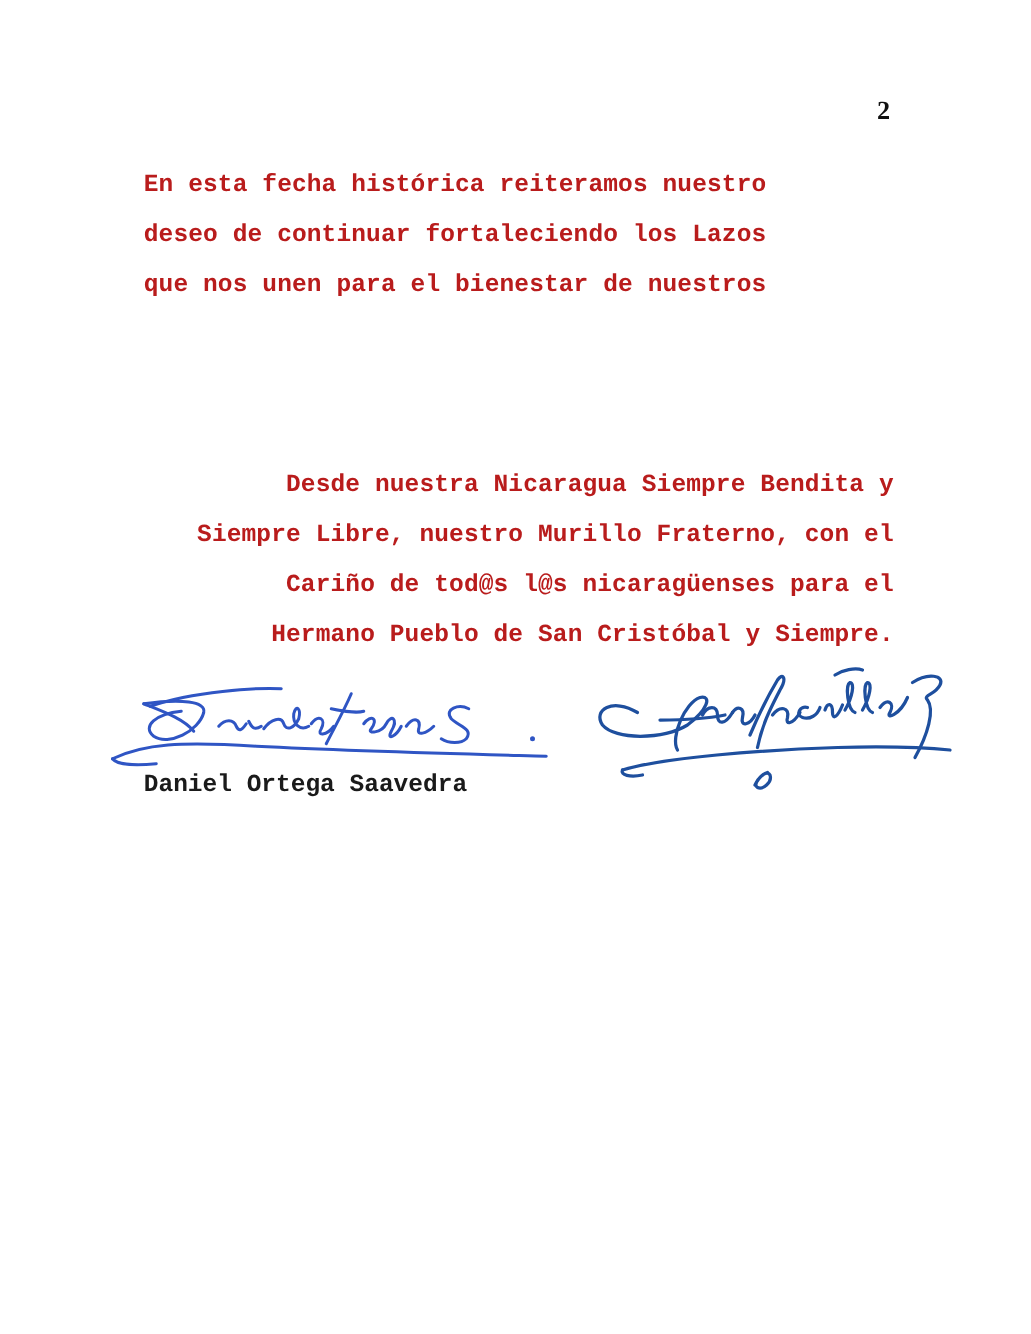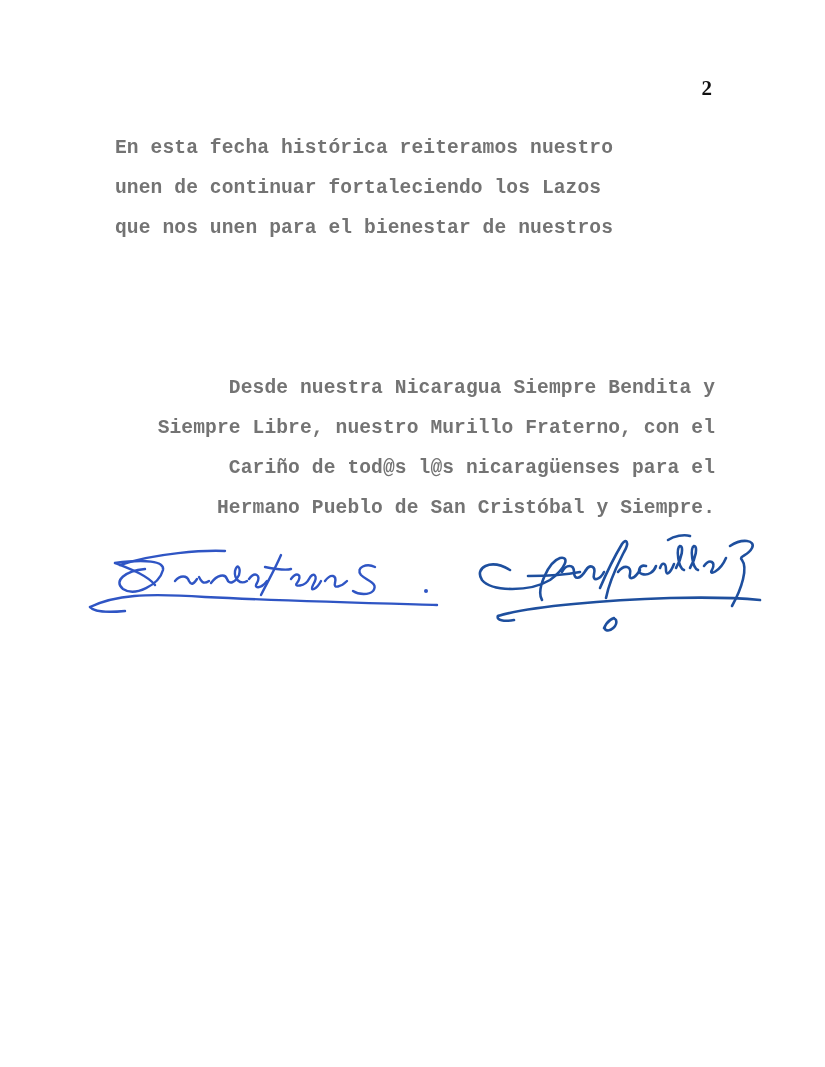--- a/index.html
+++ b/index.html
@@ -5,21 +5,21 @@
     html, body { margin: 0; padding: 0; background: #ffffff; }
     body { width: 825px; height: 1067px; position: relative; overflow: hidden; }
     .page { position: absolute; left: 0; top: 0; width: 825px; height: 1067px; background: #ffffff; }
     .page-number {
       position: absolute; right: 113px; top: 76px;
       font-family: "Liberation Serif", serif; font-weight: bold; font-size: 21px; color: #111;
     }
     .para {
       position: absolute; left: 115px; width: 600px;
       font-family: "Liberation Mono", monospace; font-weight: bold; font-size: 19.6px;
-      line-height: 40px; color: #737373; letter-spacing: 0.1px;
+      line-height: 40px; color: #b91c1c; letter-spacing: 0.1px;
     }
     .para .line { display: block; white-space: pre; }
     .p1 { top: 128px; }
     .p2 { top: 368px; text-align: right; }
     .sig-name {
       position: absolute; white-space: pre;
       font-family: "Liberation Mono", monospace; font-weight: bold; font-size: 19.6px; color: #1a1a1a;
     }
     .sig-left-name { left: 115px; top: 617px; }
     .sig-right-name { left: 511px; top: 617px; }
@@ -27,21 +27,21 @@
   </style>
 </head>
 <body>
 
 <div class="page">
 
   <div class="page-number">2</div>
 
   <div class="para p1">
     <span class="line">En esta fecha histórica reiteramos nuestro</span>
-    <span class="line">unen de continuar fortaleciendo los Lazos</span>
+    <span class="line">deseo de continuar fortaleciendo los Lazos</span>
     <span class="line">que nos unen para el bienestar de nuestros</span>
   </div>
 
   <div class="para p2">
     <span class="line">Desde nuestra Nicaragua Siempre Bendita y</span>
     <span class="line">Siempre Libre, nuestro Murillo Fraterno, con el</span>
     <span class="line">Cariño de tod@s l@s nicaragüenses para el</span>
     <span class="line">Hermano Pueblo de San Cristóbal y Siempre.</span>
   </div>
 
@@ -79,14 +79,15 @@
       <path d="M220 40 C 226 30, 228 18, 224 18 C 220 20, 222 40, 228 42"></path>
       <path d="M234 38 C 240 30, 246 34, 242 42 C 238 48, 250 44, 256 30"></path>
       <path d="M198 12 C 204 8, 214 6, 220 8"></path>
       <path d="M260 18 C 272 10, 286 12, 282 20 C 278 28, 268 28, 272 32 C 278 40, 272 60, 262 78"></path>
       <path d="M28 88 C 60 78, 140 72, 200 70 C 240 69, 270 70, 290 72"></path>
       <path d="M28 88 C 26 92, 34 94, 44 92"></path>
       <path d="M134 100 C 138 92, 144 88, 146 92 C 148 98, 140 104, 136 102 C 132 100, 138 92, 144 90"></path>
     </g>
   </svg>
 
+  <div class="sig-name sig-left-name">Daniel Ortega Saavedra</div>
 
 </div>
 
 </body></html>

